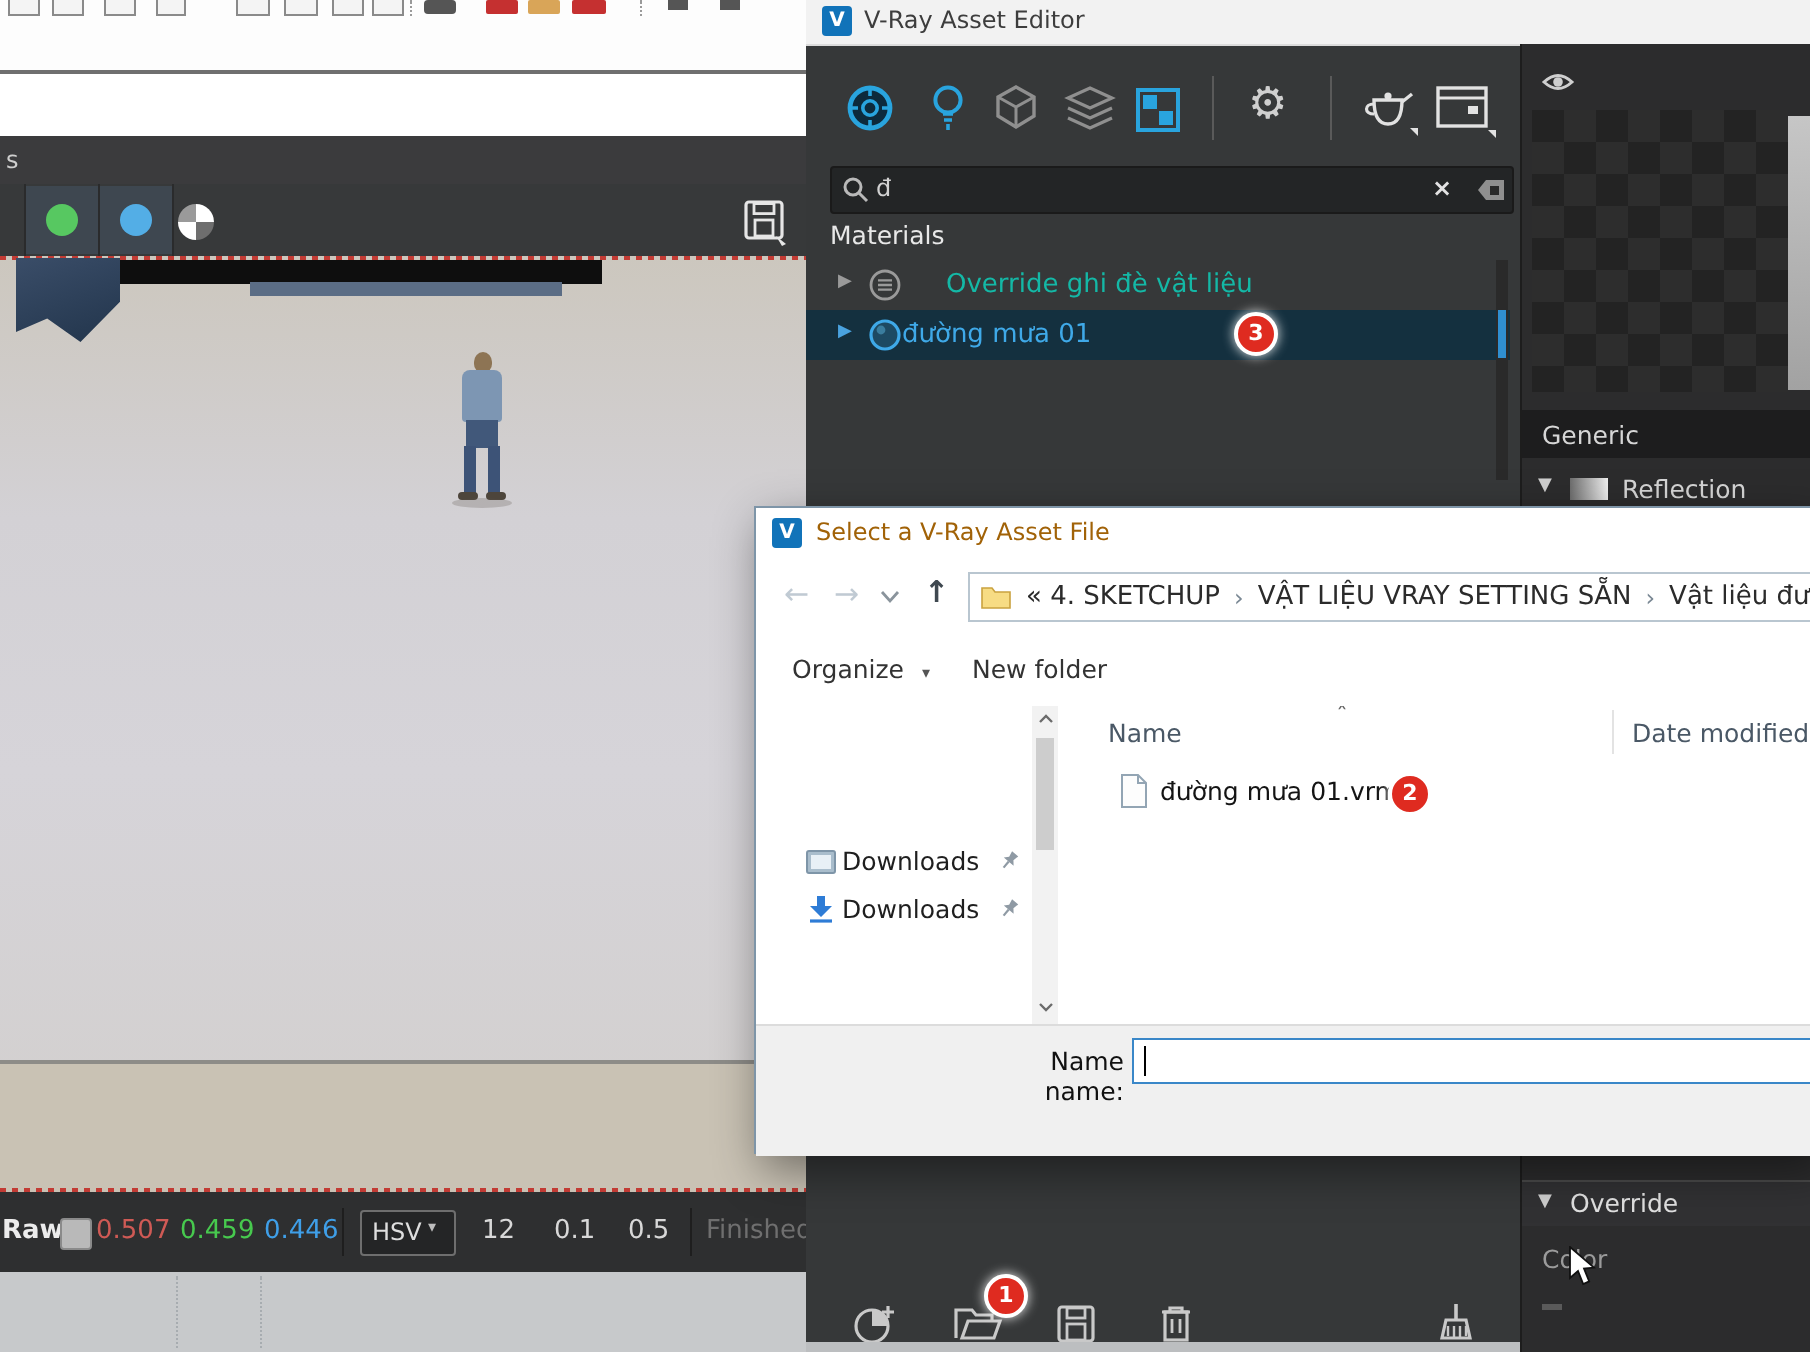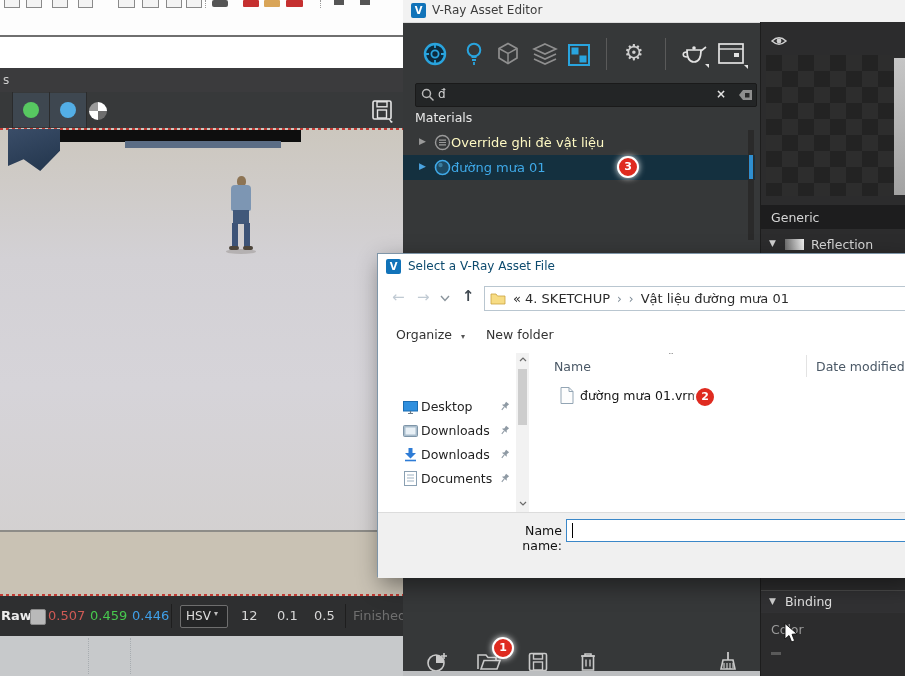--- a/index.html
+++ b/index.html
@@ -58,21 +58,21 @@
   .rrow{position:absolute;left:0;width:147px;font-size:12.5px;color:#d6d6d6;}
   #ed-bottombar{left:0;top:648px;width:360px;height:25px;}
   #ed-bottomedge{left:0;top:671px;width:504px;height:5px;background:#bcbec0;}
   .scroll-track{position:absolute;left:345px;top:130px;width:6px;height:110px;background:#2a2a2a;}
   .scroll-thumb{position:absolute;left:346px;top:155px;width:4px;height:24px;background:#2f8fd0;}
 
   
   #dialog{left:377px;top:253px;width:532px;height:324px;background:#fff;border:1px solid #7e95a8;
           box-sizing:border-box;box-shadow:4px 8px 22px rgba(0,0,0,.45);}
   #dlg-title{left:0;top:0;width:100%;height:26px;background:#fff;}
-  #dlg-title .t{position:absolute;left:30px;top:5px;font-size:12px;color:#0c4a6e;}
+  #dlg-title .t{position:absolute;left:30px;top:5px;font-size:12px;color:#a16207;}
   #dlg-nav{left:0;top:26px;width:100%;height:38px;background:#fff;}
   .crumb-box{position:absolute;left:106px;top:6px;width:424px;height:25px;border:1px solid #b9c6d0;background:#fff;
              display:flex;align-items:center;gap:7px;padding-left:5px;box-sizing:border-box;overflow:hidden;white-space:nowrap;}
   .crumb{font-size:13px;color:#2b2b2b;}
   .crumb-sep{font-size:12px;color:#7a8894;}
   #dlg-cmd{left:0;top:64px;width:100%;height:35px;background:#fff;border-bottom:1px solid #e4e4e4;}
   .cmd{position:absolute;top:9px;font-size:12.5px;color:#333;}
   #dlg-body{left:0;top:99px;width:100%;height:159px;background:#fff;overflow:hidden;}
   .side-item{position:absolute;left:0;width:138px;height:24px;}
   .side-item .lbl{position:absolute;left:43px;top:4px;font-size:12.5px;color:#1f1f1f;}
@@ -245,21 +245,21 @@
     </div>
 
     <div class="mat-hdr">Materials</div>
 
     <div class="mrow" style="top:130px;">
       <span class="arr" style="color:#9a9a9a;">▶</span>
       <svg class="abs" style="left:31px;top:4px;" width="17" height="17" viewBox="0 0 17 17">
         <circle cx="8.5" cy="8.5" r="7" fill="none" stroke="#9a9a9a" stroke-width="1.4"></circle>
         <path d="M5 6.2 h7 M5 8.5 h7 M5 10.8 h7" stroke="#9a9a9a" stroke-width="1.2"></path>
       </svg>
-      <span class="lbl" style="color:#fef9c3;">Override ghi đè vật liệu</span>
+      <span class="lbl" style="color:#14b8a6;margin-left:22px;">Override ghi đè vật liệu</span>
     </div>
     <div class="mrow" style="top:155px;background:#14303f;">
       <span class="arr" style="color:#4aa3e0;">▶</span>
       <svg class="abs" style="left:31px;top:4px;" width="17" height="17" viewBox="0 0 17 17">
         <circle cx="8.5" cy="8.5" r="7" fill="#1d4a63" stroke="#3fa9e8" stroke-width="1.6"></circle>
         <circle cx="6.5" cy="6" r="2.2" fill="#3a7d9e"></circle>
       </svg>
       <span class="lbl" style="color:#3fa9e8;">đường mưa 01</span>
     </div>
     <div class="scroll-track"></div>
@@ -303,21 +303,21 @@
       <div class="rrow" style="top:183px;height:24px;background:#1d1d1e;">
         <span class="abs" style="left:10px;top:5px;">Generic</span>
       </div>
       <div class="rrow" style="top:210px;height:24px;">
         <span class="abs" style="left:8px;top:6px;font-size:9px;color:#cfcfcf;">▼</span>
         <span class="abs" style="left:24px;top:7px;width:19px;height:11px;background:linear-gradient(90deg,#6e6e6e,#efefef);"></span>
         <span class="abs" style="left:50px;top:5px;">Reflection</span>
       </div>
       <div class="rrow" style="top:568px;height:22px;background:#313133;border-top:1px solid #4a4a4a;">
         <span class="abs" style="left:8px;top:5px;font-size:9px;color:#cfcfcf;">▼</span>
-        <span class="abs" style="left:24px;top:3px;color:#e2e2e2;">Binding</span>
+        <span class="abs" style="left:24px;top:3px;color:#e2e2e2;">Override</span>
       </div>
       <span class="abs" style="left:10px;top:600px;font-size:12.5px;color:#9b9b9b;">Color</span>
       <div class="abs" style="left:10px;top:630px;width:10px;height:3px;background:#5a5a5a;"></div>
     </div>
   </div>
 
   <div id="dialog" class="abs">
     <div id="dlg-title" class="abs">
       <span class="vray-logo" style="left:8px;top:5px;">V</span>
       <span class="t">Select a V-Ray Asset File</span>
@@ -329,48 +329,36 @@
       <svg class="abs" style="left:62px;top:15px;" width="10" height="7" viewBox="0 0 10 7">
         <path d="M1 1 L5 5.5 L9 1" fill="none" stroke="#8a949c" stroke-width="1.4"></path>
       </svg>
       <span class="abs" style="left:84px;top:7px;font-size:15px;color:#3f4850;font-weight:bold;">↑</span>
       <div class="crumb-box">
         <svg width="16" height="13" viewBox="0 0 16 13" style="flex:none;">
           <path d="M1 2 H6 L7.5 4 H15 V12 H1 Z" fill="#f7dc84" stroke="#caa23f" stroke-width="0.8"></path>
         </svg>
         <span class="crumb">« 4. SKETCHUP</span>
         <span class="crumb-sep">›</span>
+        <span class="crumb">VẬT LIỆU VRAY SETTING SẴN</span>
         <span class="crumb-sep">›</span>
         <span class="crumb">Vật liệu đường mưa 01</span>
       </div>
     </div>
 
     <div id="dlg-cmd" class="abs">
       <span class="cmd" style="left:18px;">
         <span>Organize</span>
         <span style="font-size:8px;color:#555;margin-left:5px;">▾</span>
       </span>
       <span class="cmd" style="left:108px;text-align:center;">New folder</span>
     </div>
 
     <div id="dlg-body" class="abs">
 
-      <div class="side-item" style="top:42px;">
-        <svg class="abs" style="left:25px;top:6px;" width="15" height="13" viewBox="0 0 15 13">
-          <rect x="0.5" y="0.5" width="14" height="9.5" fill="#2f8fde" stroke="#1b6db3"></rect>
-          <path d="M5 12.5 h5 M7.5 10 v2.5" stroke="#6b7b88" stroke-width="1.2"></path>
-        </svg>
-        <span class="lbl">Desktop</span>
-        <svg class="pin" width="10" height="11" viewBox="0 0 10 11">
-          <g transform="rotate(40 5 5)">
-              <path d="M3 1 H7 L6.4 4 L8.2 6 H1.8 L3.6 4 Z" fill="#8f9aa4"></path>
-              <path d="M5 6 V10" stroke="#8f9aa4" stroke-width="1.1"></path>
-            </g>
-        </svg>
-      </div>
       <div class="side-item" style="top:66px;">
         <svg class="abs" style="left:25px;top:6px;" width="15" height="12" viewBox="0 0 15 12">
           <rect x="0.5" y="0.5" width="14" height="11" rx="1" fill="#a9bdcc" stroke="#7e95a8"></rect>
           <rect x="2.5" y="2.5" width="10" height="7" fill="#e8f0f6"></rect>
         </svg>
         <span class="lbl">Downloads</span>
         <svg class="pin" width="10" height="11" viewBox="0 0 10 11">
           <g transform="rotate(40 5 5)">
               <path d="M3 1 H7 L6.4 4 L8.2 6 H1.8 L3.6 4 Z" fill="#8f9aa4"></path>
               <path d="M5 6 V10" stroke="#8f9aa4" stroke-width="1.1"></path>
@@ -383,33 +371,20 @@
           <path d="M2 13.5 H13" stroke="#2e7cd6" stroke-width="1.6"></path>
         </svg>
         <span class="lbl">Downloads</span>
         <svg class="pin" width="10" height="11" viewBox="0 0 10 11">
           <g transform="rotate(40 5 5)">
               <path d="M3 1 H7 L6.4 4 L8.2 6 H1.8 L3.6 4 Z" fill="#8f9aa4"></path>
               <path d="M5 6 V10" stroke="#8f9aa4" stroke-width="1.1"></path>
             </g>
         </svg>
       </div>
-      <div class="side-item" style="top:114px;">
-        <svg class="abs" style="left:26px;top:4px;" width="13" height="15" viewBox="0 0 13 15">
-          <rect x="0.5" y="0.5" width="12" height="14" fill="#fff" stroke="#8aa0b2"></rect>
-          <path d="M3 4 h7 M3 7 h7 M3 10 h7" stroke="#9fb4c4" stroke-width="1.1"></path>
-        </svg>
-        <span class="lbl">Documents</span>
-        <svg class="pin" width="10" height="11" viewBox="0 0 10 11">
-          <g transform="rotate(40 5 5)">
-              <path d="M3 1 H7 L6.4 4 L8.2 6 H1.8 L3.6 4 Z" fill="#8f9aa4"></path>
-              <path d="M5 6 V10" stroke="#8f9aa4" stroke-width="1.1"></path>
-            </g>
-        </svg>
-      </div>
 
       <div id="side-scroll">
         <svg class="abs" style="left:3px;top:4px;" width="8" height="5" viewBox="0 0 8 5">
           <path d="M1 4 L4 1 L7 4" fill="none" stroke="#6b6b6b" stroke-width="1.2"></path>
         </svg>
         <div class="thumb"></div>
         <svg class="abs" style="left:3px;top:148px;" width="8" height="5" viewBox="0 0 8 5">
           <path d="M1 1 L4 4 L7 1" fill="none" stroke="#6b6b6b" stroke-width="1.2"></path>
         </svg>
       </div>

